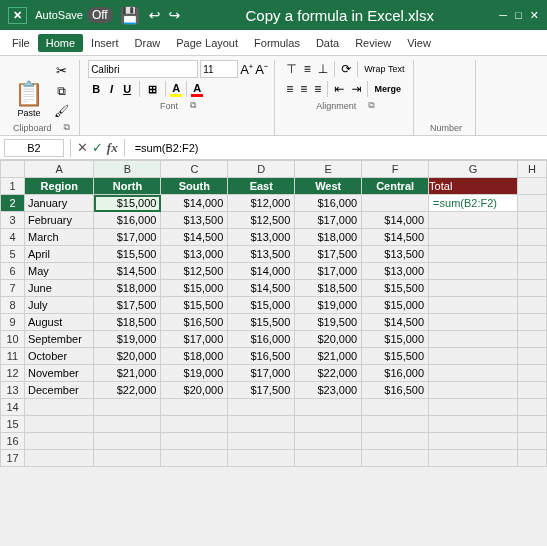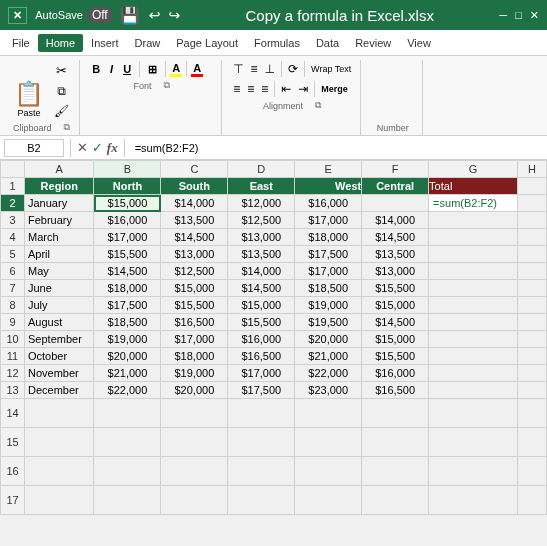--- a/index.html
+++ b/index.html
@@ -244,30 +244,30 @@
       color: #333;
       width: 24px;
       min-width: 24px;
     }
     .header-row th { height: 17px; }
 
     .cell-region { background: #1e7145; color: white; font-weight: bold; text-align: center; }
     .cell-north { background: #1e7145; color: white; font-weight: bold; text-align: center; }
     .cell-south { background: #1e7145; color: white; font-weight: bold; text-align: center; }
     .cell-east { background: #1e7145; color: white; font-weight: bold; text-align: center; }
-    .cell-west { background: #1e7145; color: white; font-weight: bold; text-align: right; }
+    .cell-west { background: #1e7145; color: white; font-weight: bold; text-align: center; }
     .cell-central { background: #1e7145; color: white; font-weight: bold; text-align: center; }
     .cell-total { background: #7f1d1d; color: white; font-weight: normal; text-align: left; }
 
     .cell-month { padding: 0 3px; }
-    .cell-money { padding: 0 4px; text-align: center; }
+    .cell-money { padding: 0 4px; text-align: right; }
     .cell-formula { padding: 0 4px; text-align: left; color: #1e7145; }
     .selected-cell { outline: 2px solid #217346; outline-offset: -2px; background: #e8f5e9; }
     .formula-cell { background: white; color: #1e7145; }
-    .empty-row td { height: 29px; }
+    .empty-row td { height: 17px; }
 
     
     .active-col { background: #e6f2ea; }
     .active-row-header { background: #1e7145; color: white; }
   </style>
 </head>
 <body>
 
 <div class="title-bar">
   <span class="title-bar-logo">✕</span>
@@ -311,20 +311,26 @@
       </div>
     </div>
     <div class="ribbon-group-label">
       <span>Clipboard</span>
       <span style="font-size:9px;">⧉</span>
     </div>
   </div>
 
   <div class="ribbon-group" style="min-width:140px;">
     <div class="font-group-content" style="width:100%;">
+      <div class="font-row">
+        <input type="text" class="font-select" value="Calibri" style="">
+        <input type="text" class="size-select" value="11" style="">
+        <span style="font-size:13px;cursor:pointer;">A⁺</span>
+        <span style="font-size:13px;cursor:pointer;">A⁻</span>
+      </div>
       <div class="font-row">
         <button class="format-btn" style="font-weight:bold;">B</button>
         <button class="format-btn" style="font-style:italic;">I</button>
         <button class="format-btn" style="text-decoration:underline;">U</button>
         <div class="separator"></div>
         <button class="format-btn">⊞</button>
         <div class="separator"></div>
         <div style="cursor:pointer;display:flex;flex-direction:column;align-items:center;font-size:11px;font-weight:bold;">
           <span>A</span>
             <div class="color-underline" style="background:#ffff00;"></div>

